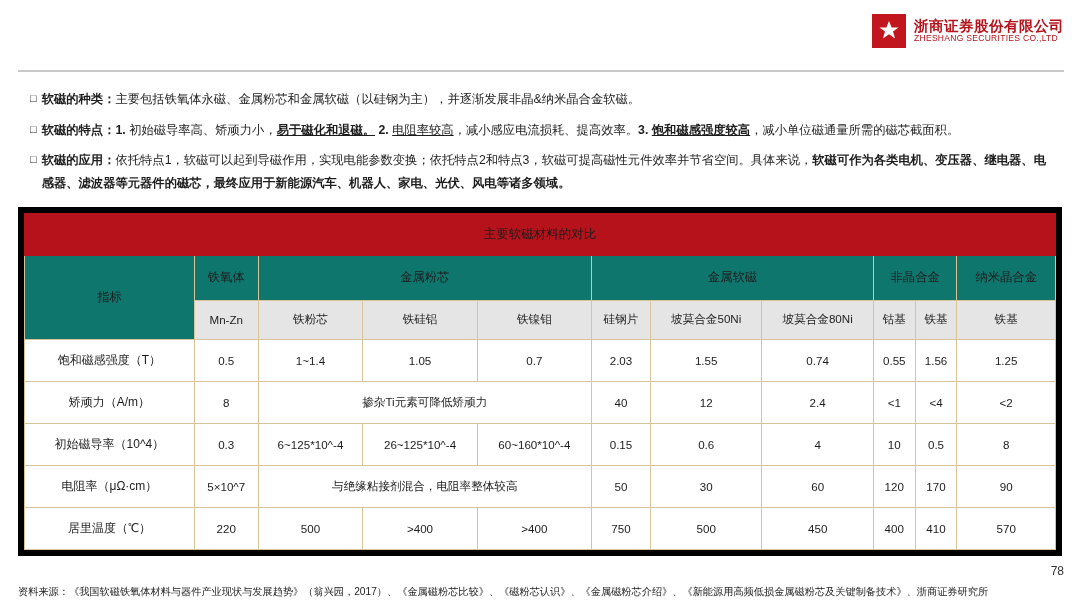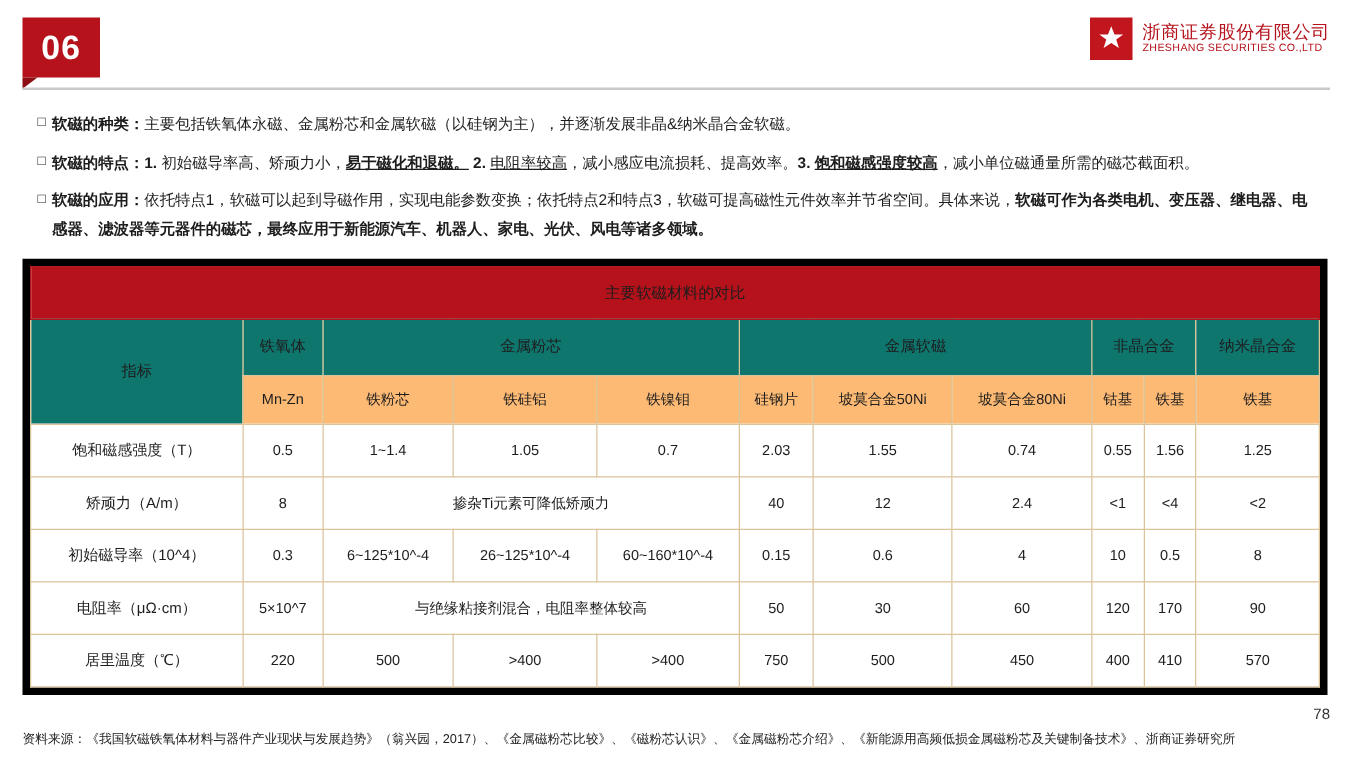--- a/index.html
+++ b/index.html
@@ -69,21 +69,21 @@
     display: flex;
     align-items: center;
     justify-content: center;
   }
   .brand-logo svg { display: block; }
   .brand-text {
     line-height: 1.15;
   }
   .brand-cn {
     font-size: 14.5px;
-    font-weight: normal;
+    font-weight: bold;
     color: #b5121b;
     letter-spacing: 0.5px;
   }
   .brand-en {
     font-size: 8.5px;
     color: #b5121b;
     letter-spacing: 0.3px;
   }
   .header-rule {
     position: absolute;
@@ -141,21 +141,21 @@
     padding: 6px 0;
     border: 1px solid #b5121b !important;
   }
   .hdr1 td {
     background: #0f766e;
     font-weight: bold;
     font-size: 12.3px;
     height: 34px;
   }
   .hdr2 td {
-    background: #fdba74;
+    background: #e5e5e5;
     font-size: 11.6px;
     height: 28px;
   }
   .idx-col {
     background: #f7eedb;
     font-weight: bold;
     font-size: 12.3px;
   }
   .row-label {
     text-align: center;
@@ -180,21 +180,20 @@
     right: 16px;
     bottom: 30px;
     font-size: 12px;
     color: #333;
   }
 </style>
 </head>
 <body>
 
 <div class="header">
-  <div class="slide-number-badge">06</div>
   <div class="brand">
     <div class="brand-logo">
       <svg width="26" height="26" viewBox="0 0 26 26">
         <path d="M13 3 L15.6 9.5 L22.5 9.5 L17 13.6 L19.1 20.4 L13 16.3 L6.9 20.4 L9 13.6 L3.5 9.5 L10.4 9.5 Z" fill="#ffffff"></path>
       </svg>
     </div>
     <div class="brand-text">
       <div class="brand-cn">浙商证券股份有限公司</div>
       <div class="brand-en">ZHESHANG SECURITIES CO.,LTD</div>
     </div>

